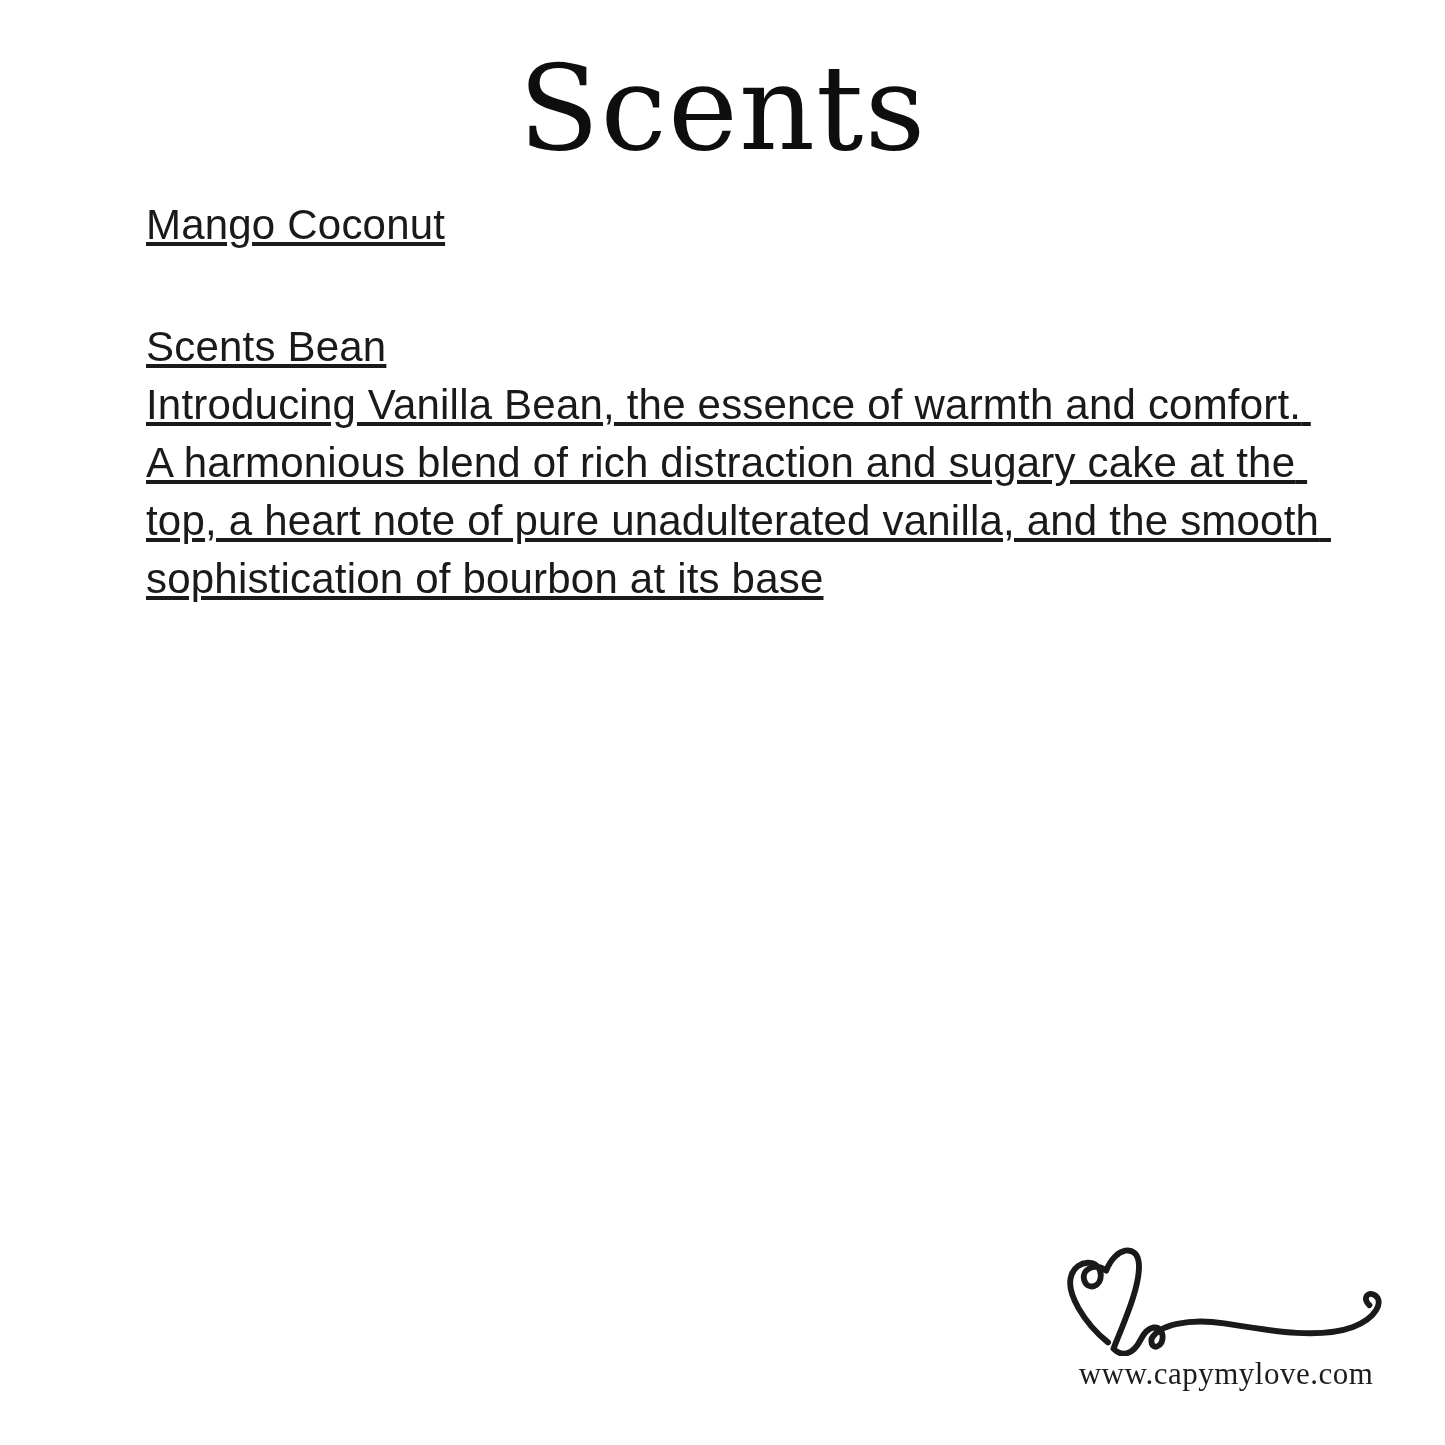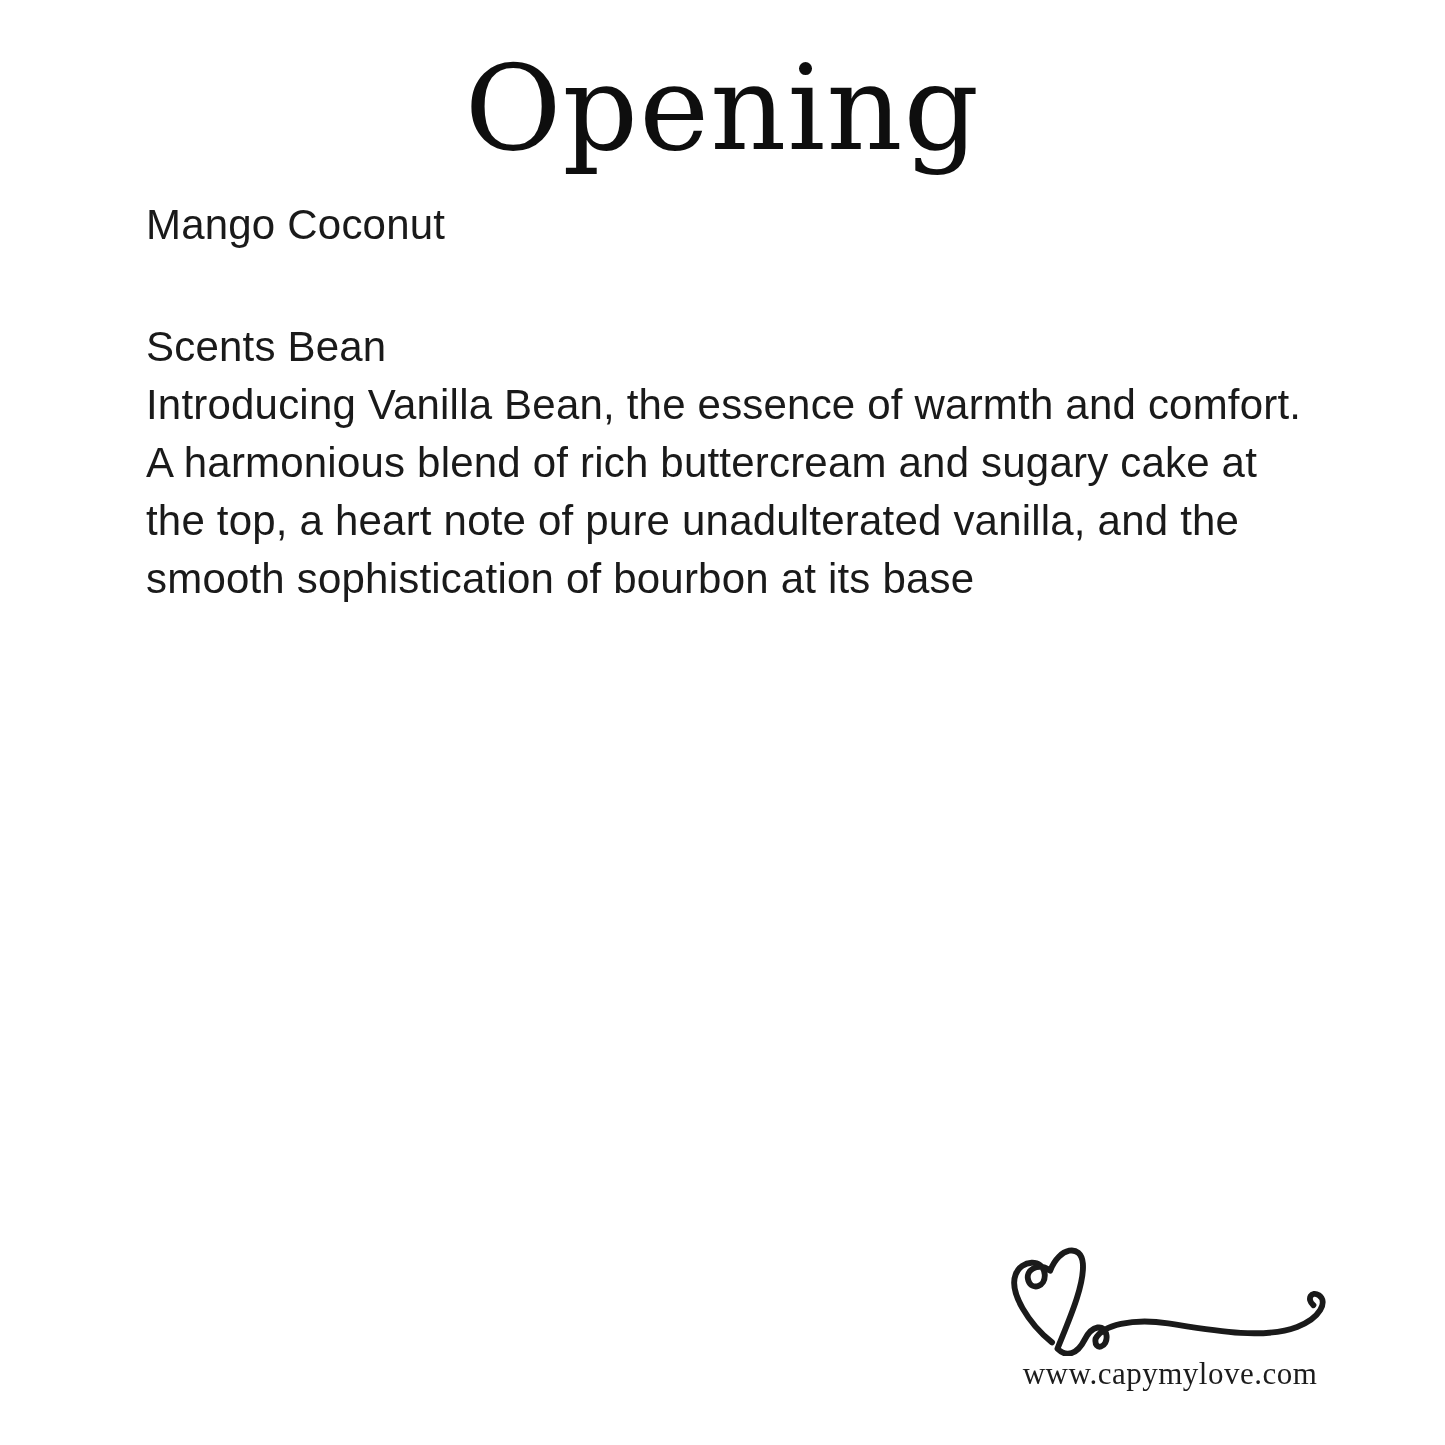--- a/index.html
+++ b/index.html
@@ -32,33 +32,34 @@
   .content {
     position: absolute;
     left: 146px;
     top: 196px;
     width: 1175px;
     font-size: 42px;
     line-height: 58px;
     font-weight: 400;
     letter-spacing: 0.2px;
     color: #1a1a1a;
+    text-decoration: underline;
   }
   .scent-section {
     margin-bottom: 64px;
   }
   .scent-name {
     white-space: pre-wrap;
   }
   .scent-description {
     white-space: pre-wrap;
   }
   .footer {
     position: absolute;
-    left: 992px;
+    left: 1048px;
     top: 1238px;
     width: 356px;
     text-align: center;
   }
   .logo-svg {
     display: block;
     width: 356px;
     height: 118px;
   }
   .website-url {
@@ -68,32 +69,32 @@
     line-height: 36px;
     color: #1c1c1c;
     letter-spacing: 0.5px;
   }
 </style>
 </head>
 <body>
 
 <div class="canvas">
 
-  <div class="page-title">Opening</div>
+  <div class="page-title">Scents</div>
 
   <div class="content">
 
     <div class="scent-section">
       <div class="scent-name">Mango Coconut</div>
     </div>
 
 
     <div class="scent-section">
       <div class="scent-name">Scents Bean</div>
-      <div class="scent-description">Introducing Vanilla Bean, the essence of warmth and comfort. A harmonious blend of rich buttercream and sugary cake at the top, a heart note of pure unadulterated vanilla, and the smooth sophistication of bourbon at its base</div>
+      <div class="scent-description">Introducing Vanilla Bean, the essence of warmth and comfort. A harmonious blend of rich distraction and sugary cake at the top, a heart note of pure unadulterated vanilla, and the smooth sophistication of bourbon at its base</div>
     </div>
 
   </div>
 
   <div class="footer">
     <svg class="logo-svg" viewBox="0 0 360 130" fill="none" xmlns="http://www.w3.org/2000/svg">
       <path d="M 50 115
                C 25 95, 2 60, 10 40
                C 16 24, 40 22, 42 40
                C 43 54, 28 58, 24 47

